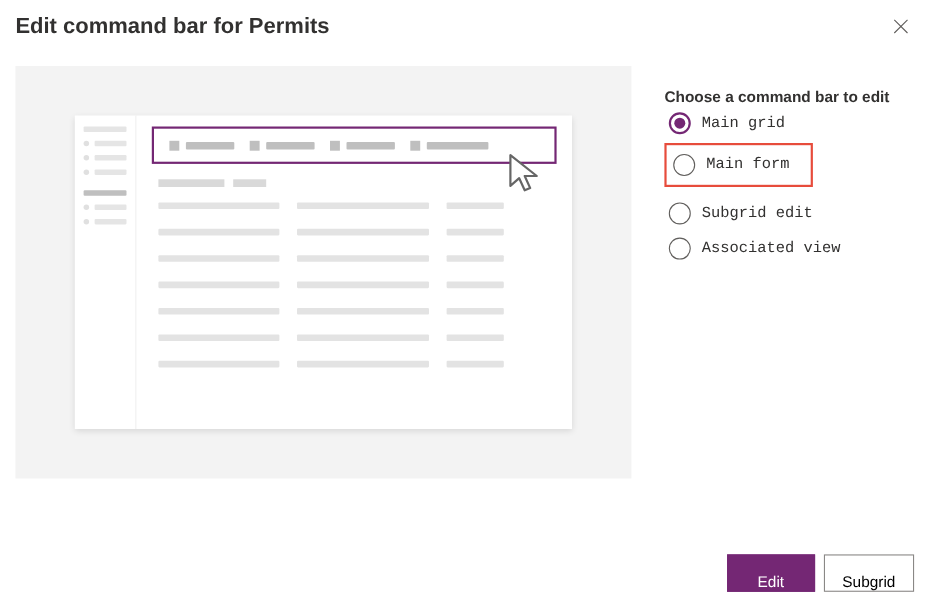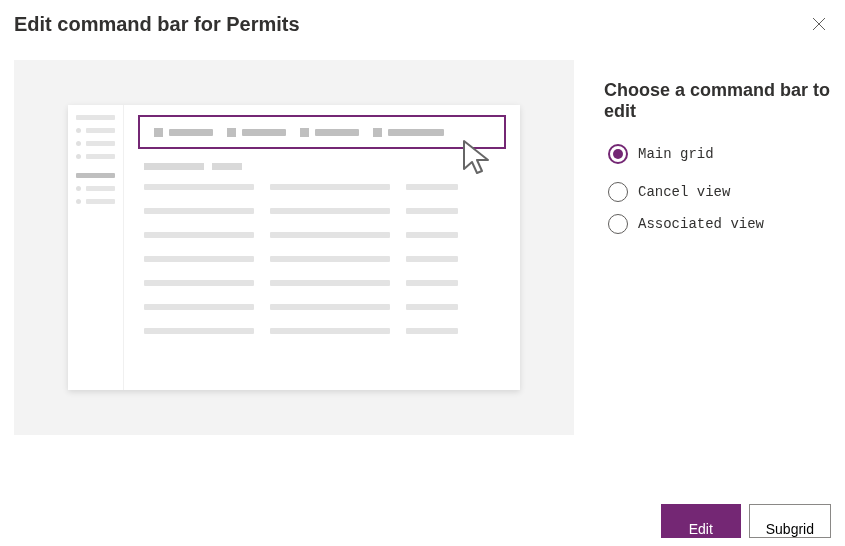--- a/index.html
+++ b/index.html
@@ -86,23 +86,23 @@
   .hdr-row { display:flex; gap:8px; align-items:center; margin-bottom:14px; }
   .hdr-row .h1 { width:60px; height:7px; background:#d9d9d9; }
   .hdr-row .h2 { width:30px; height:7px; background:#d9d9d9; }
   .datarow { display:flex; gap:16px; margin-bottom:18px; }
   .datarow .c { height:6px; background:#e3e3e3; border-radius:1px; }
   .datarow .c1 { width:110px; }
   .datarow .c2 { width:120px; }
   .datarow .c3 { width:52px; }
 
   .options-title {
-    font-size: 18px;
+    font-size: 14px;
     font-weight: 600;
-    margin-bottom: 16px;
+    margin-bottom: 0;
   }
   .radio-row {
     display:flex; align-items:center; gap:10px;
     padding: 6px 4px;
     cursor:pointer;
     font-family:Liberation Mono, monospace;
   }
   .radio {
     width:20px; height:20px; border-radius:50%;
     border: 1px solid #605e5c;
@@ -266,24 +266,30 @@
       </div>
     </div>
 
     <div class="options-col">
       <div class="options-title">Choose a command bar to edit</div>
       <div id="options-list">
           <div class="radio-row">
             <div class="radio selected"></div>
             <span>Main grid</span>
           </div>
+          <div class="highlight-box">
+            <div class="radio-row">
+              <div class="radio"></div>
+              <span>Main form</span>
+            </div>
+          </div>
           <div class="opts-spacer"></div>
           <div class="radio-row">
             <div class="radio"></div>
-            <span>Cancel view</span>
+            <span>Subgrid edit</span>
           </div>
           <div class="radio-row">
             <div class="radio"></div>
             <span>Associated view</span>
           </div>
         </div>
     </div>
   </div>
 
   <div class="footer">

